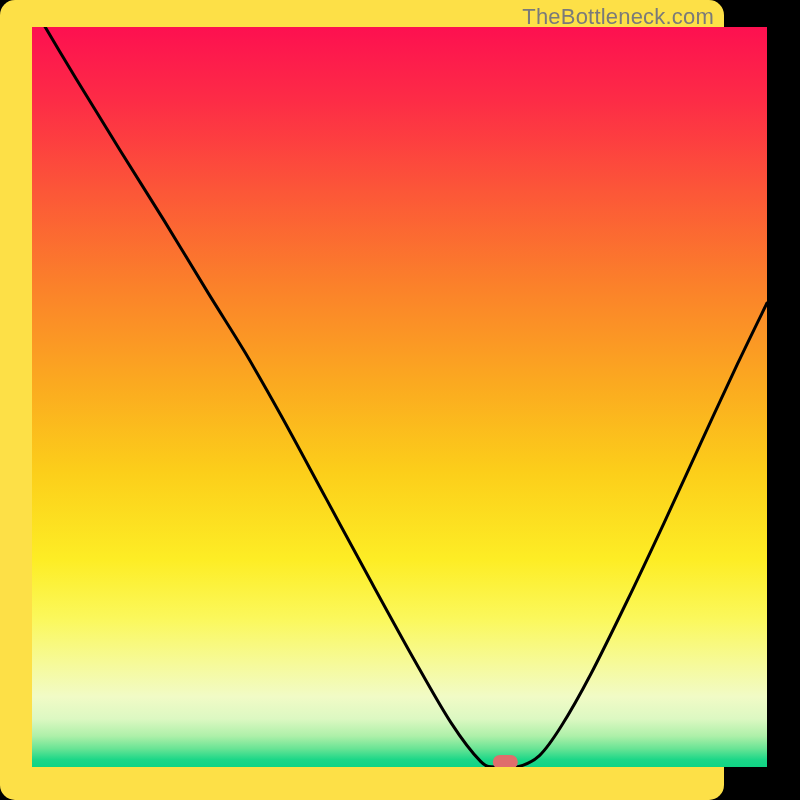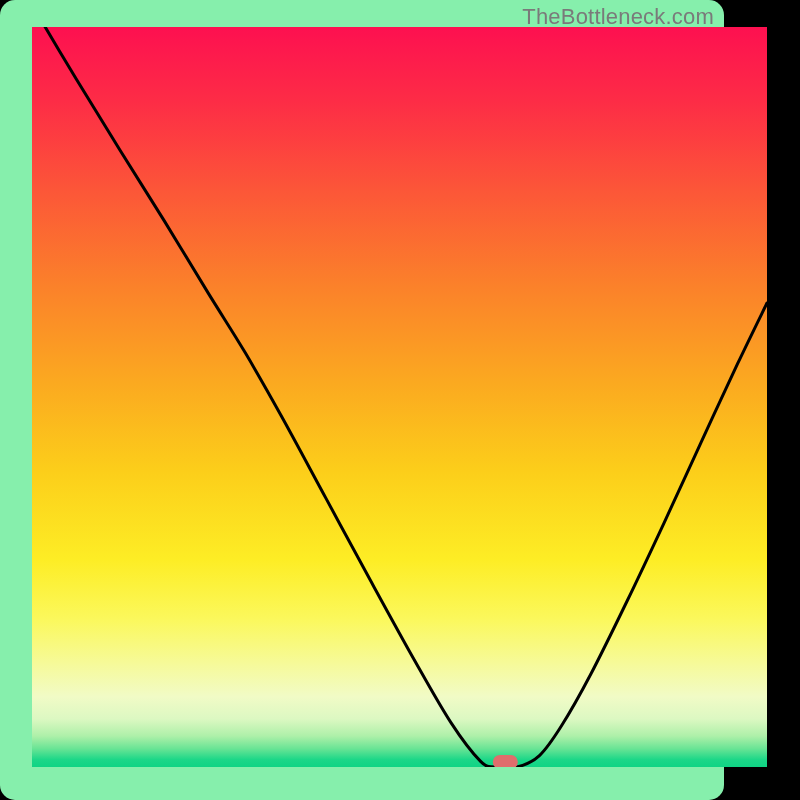--- a/index.html
+++ b/index.html
@@ -7,21 +7,21 @@
     padding: 0;
     width: 800px;
     height: 800px;
     background: #000;
     overflow: hidden;
   }
   .frame {
     position: relative;
     width: 724px;
     height: 800px;
-    background: #86efac;
+    background: #fde047;
     border-radius: 15px;
   }
   .watermark {
     position: absolute;
     top: 4px;
     right: 10px;
     font-family: Arial, Helvetica, sans-serif;
     font-size: 22px;
     color: #7a7a7a;
     letter-spacing: 0.2px;

